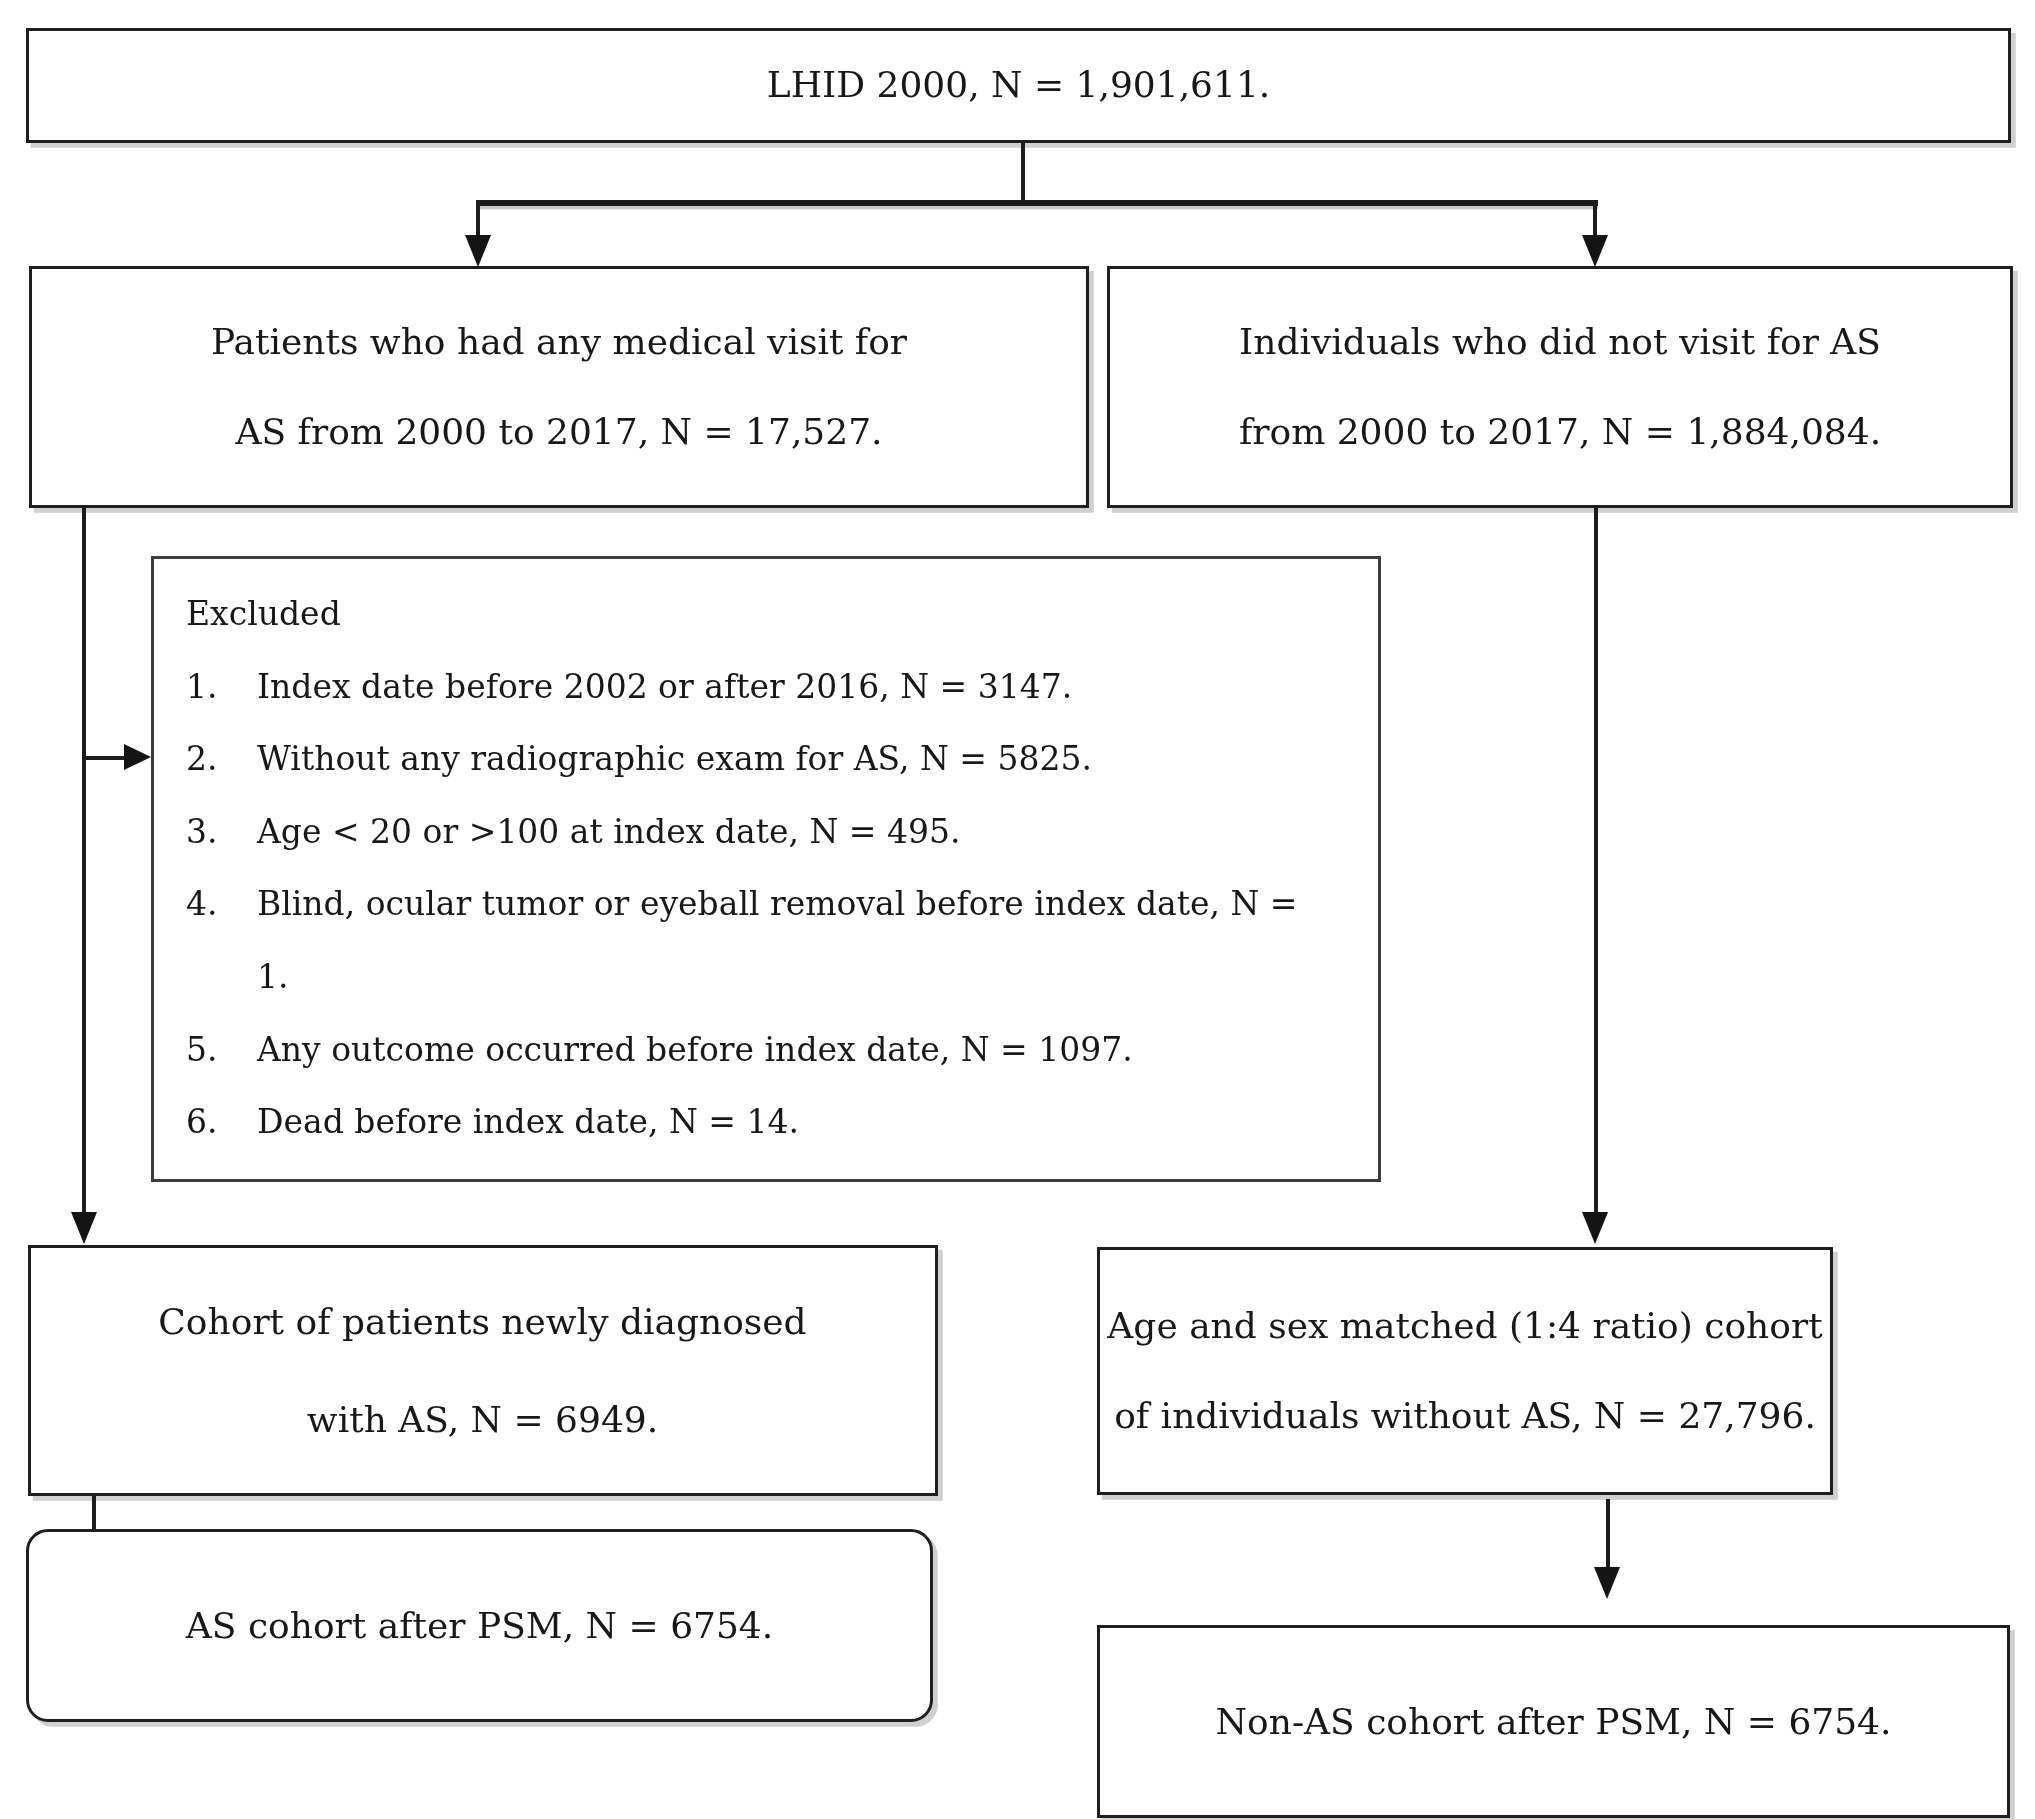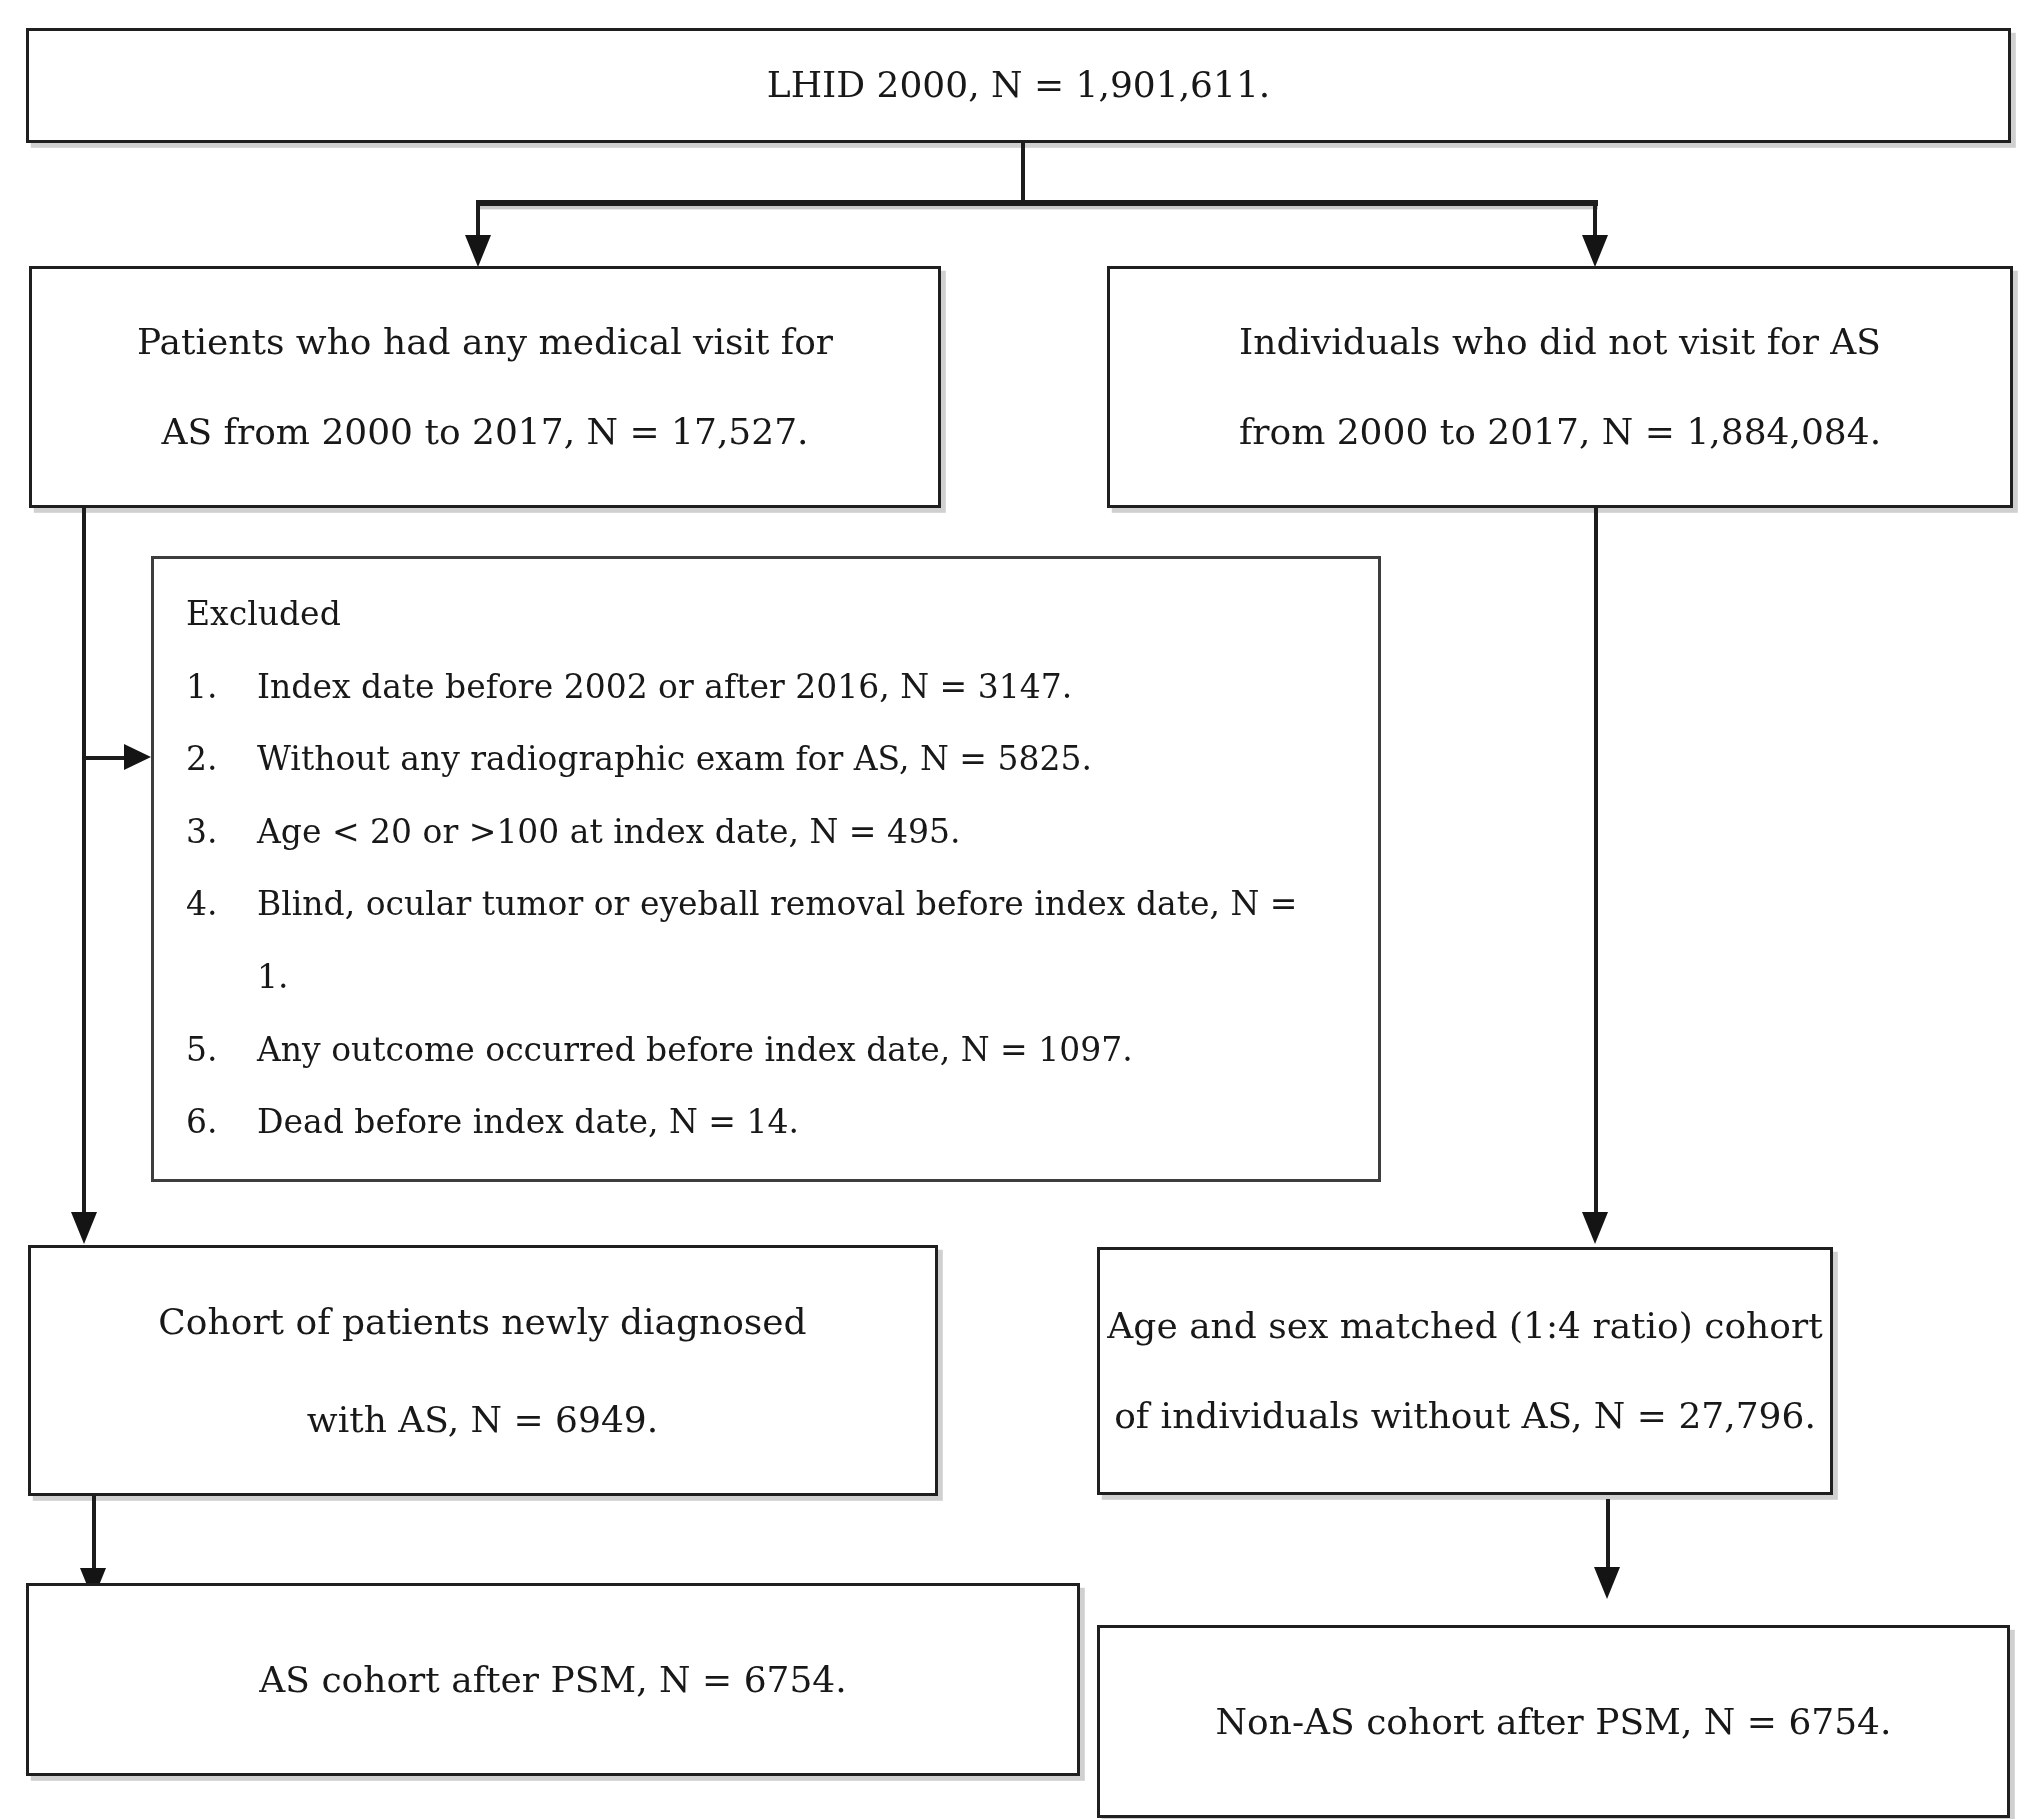--- a/index.html
+++ b/index.html
@@ -93,21 +93,21 @@
   <div class="cline" style="left:1021px; top:143px; width:4.1px; height:60px;"></div>
 
   <div class="cline cline--branch" style="left:478px; top:200px; width:1120px; height:5.5px;"></div>
 
   <div class="cline" style="left:476px; top:200px; width:4.1px; height:37px;"></div>
   <div class="head-down" style="left:465px; top:235px;"></div>
 
   <div class="cline" style="left:1593px; top:200px; width:4.1px; height:37px;"></div>
   <div class="head-down" style="left:1582px; top:235px;"></div>
 
-  <div class="box" style="left:29px; top:266px; width:912px; height:242px;">
+  <div class="box" style="left:29px; top:266px; width:1060px; height:242px;">
     <span class="bline">Patients who had any medical visit for</span>
     <span class="bline">AS from 2000 to 2017, N = 17,527.</span>
   </div>
 
   <div class="box" style="left:1107px; top:266px; width:906px; height:242px;">
     <span class="bline">Individuals who did not visit for AS</span>
     <span class="bline">from 2000 to 2017, N = 1,884,084.</span>
   </div>
 
   <div class="cline" style="left:82px; top:508px; width:4.1px; height:704px;"></div>
@@ -156,21 +156,21 @@
     <span class="bline">Age and sex matched (1:4 ratio) cohort</span>
     <span class="bline">of individuals without AS, N = 27,796.</span>
   </div>
 
   <div class="cline" style="left:92px; top:1496px; width:4.1px; height:72px;"></div>
   <div class="head-down" style="left:80px; top:1568px;"></div>
 
   <div class="cline" style="left:1606px; top:1499px; width:4.1px; height:69px;"></div>
   <div class="head-down" style="left:1594px; top:1567px;"></div>
 
-  <div class="box" style="left:26px; top:1583px; width:1054px; height:193px;">
+  <div class="box" style="left:26px; top:1529px; width:907px; height:193px;border-radius:22px;">
     <span class="bline">AS cohort after PSM, N = 6754.</span>
   </div>
 
   <div class="box" style="left:1097px; top:1599px; width:913px; height:193px;margin-top:26px;">
     <span class="bline">Non-AS cohort after PSM, N = 6754.</span>
   </div>
 
 </div>
 
 

